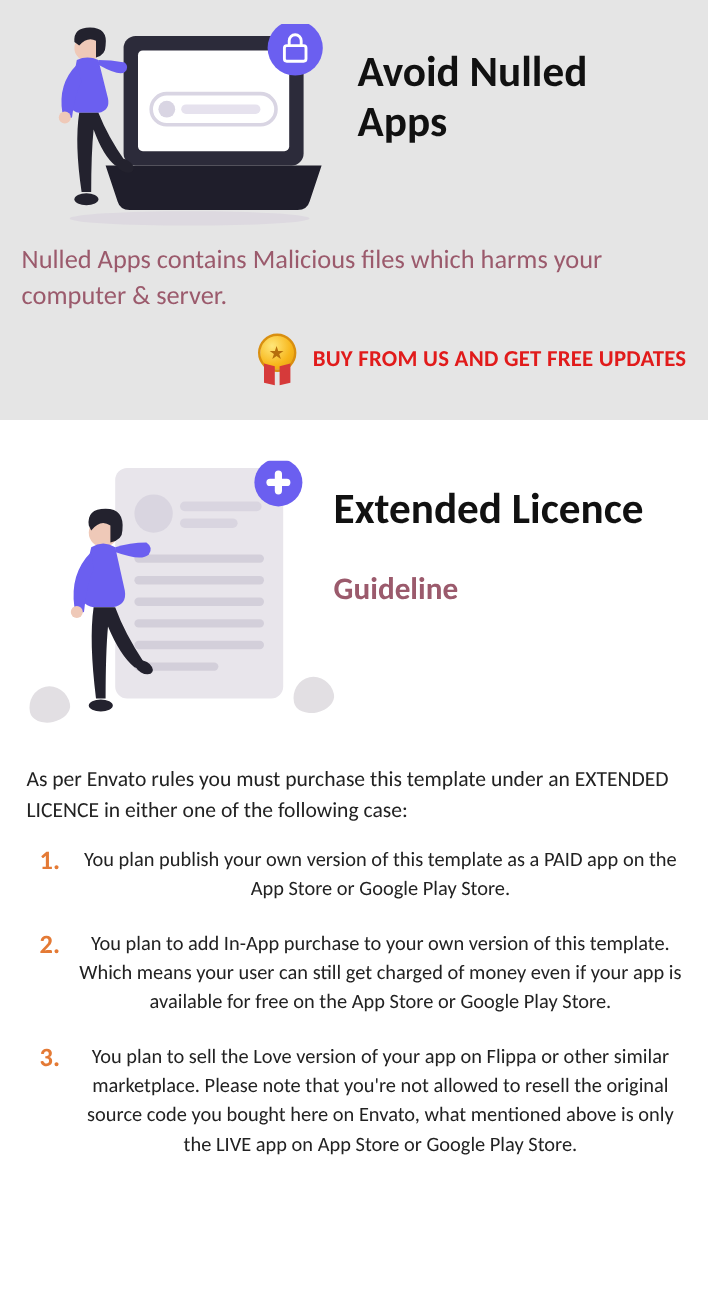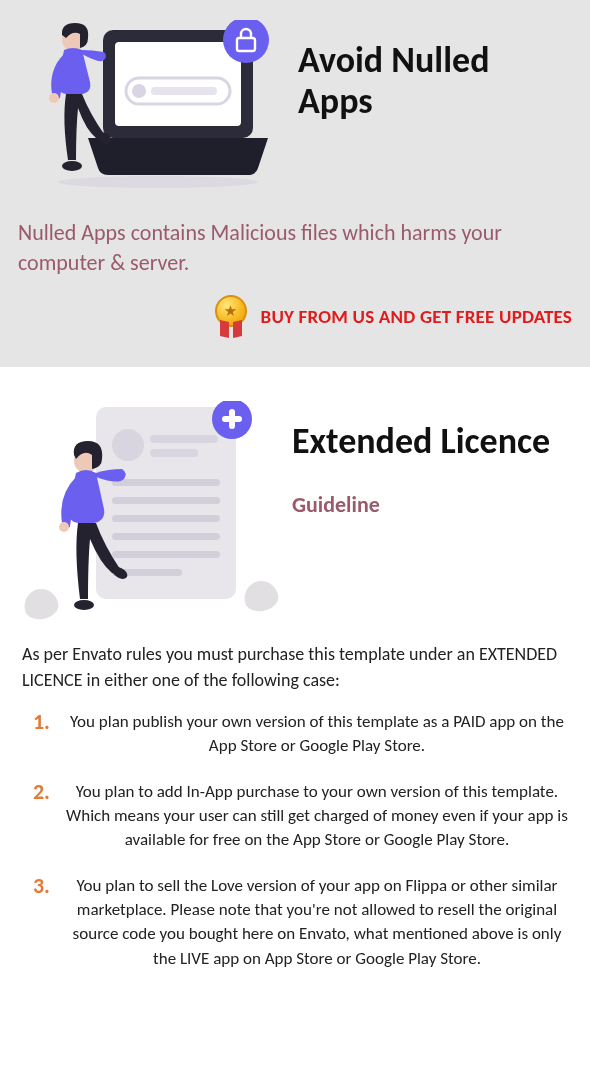--- a/index.html
+++ b/index.html
@@ -3,32 +3,32 @@
 <meta charset="utf-8">
 <style>
 * { margin: 0; padding: 0; box-sizing: border-box; }
 body { font-family: -apple-system, 'Segoe UI', Calibri, sans-serif; width: 590px; background: #fff; color: #222; }
 
 .section-gray { background: #e5e5e5; padding: 20px 18px 30px; }
 .hero-row { display: flex; align-items: flex-start; gap: 20px; }
 .illus-wrap { position: relative; width: 260px; height: 170px; flex-shrink: 0; }
 
 .title-big { font-size: 36px; font-weight: 700; line-height: 1.15; color: #111; margin-top: 20px; }
-.subtitle { font-size: 22px; color: #9b5a6c; line-height: 1.35; margin-top: 28px; }
+.subtitle { font-size: 22px; color: #9b5a6c; line-height: 1.35; margin-top: 11px; }
 
 .cta-row { display: flex; align-items: center; justify-content: flex-end; gap: 12px; margin-top: 18px; }
 .cta-text { color: #e11b1b; font-weight: 600; font-size: 19px; letter-spacing: .2px; }
 
 .section-white { background: #fff; padding: 34px 18px 30px; }
-.hero-row2 { display: flex; align-items: flex-start; gap: 14px; }
+.hero-row2 { display: flex; align-items: flex-start; }
 .illus-wrap2 { position: relative; width: 260px; height: 240px; flex-shrink: 0; }
 .title-col { flex: 1; }
-.guideline { color: #9b5a6c; font-size: 22px; font-weight: 600; margin-top: 28px; }
+.guideline { color: #9b5a6c; font-size: 26px; font-weight: 600; margin-top: 28px; }
 
-.intro { font-size: 18px; line-height: 1.45; padding: 0 4px; margin-top: 0; color: #222; }
+.intro { font-size: 18px; line-height: 1.45; padding: 0 4px; margin-top: 12px; color: #222; }
 
 .ol { margin-top: 16px; padding: 0 4px; }
 .li { display: flex; gap: 16px; margin-bottom: 22px; }
 .num { color: #e47a35; font-size: 22px; font-weight: 700; flex-shrink: 0; width: 28px; text-align: right; line-height: 1.1; }
 .li-text { font-size: 17px; line-height: 1.42; color: #222; text-align: center; }
 
 
 .medal { position: relative; width: 36px; height: 42px; }
 .medal .coin { width: 32px; height: 32px; border-radius: 50%; background: radial-gradient(circle at 35% 30%, #ffe77a, #f7b61b 60%, #e09a12); border: 2px solid #d98f10; position: relative; margin: 0 auto; }
 .medal .coin::after { content: "★"; position: absolute; inset: 0; display: flex; align-items: center; justify-content: center; color: #b56e0c; font-size: 15px; }

